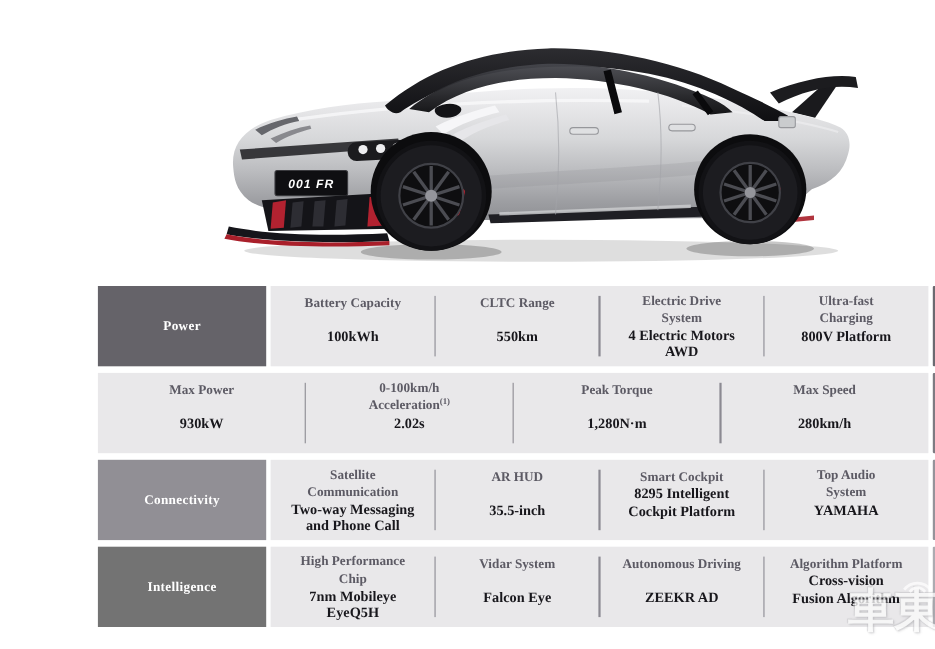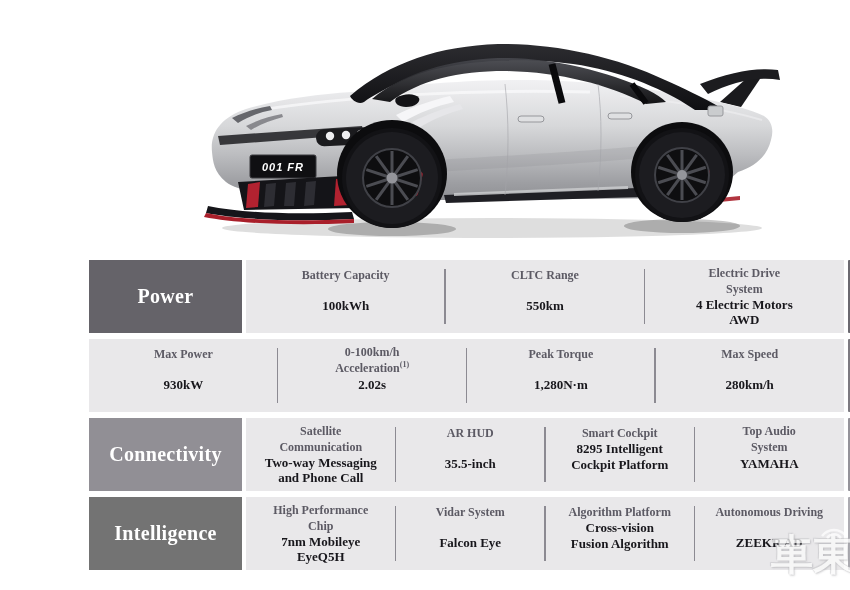--- a/index.html
+++ b/index.html
@@ -6,21 +6,21 @@
   .stage{position:relative;width:850px;height:590px;background:#ffffff;overflow:hidden;
          font-family:"Liberation Serif","DejaVu Serif",serif;margin-left:40px;}
 
   
   .car-wrap{position:absolute;left:160px;top:14px;width:590px;height:238px;}
 
   
   .spec-table{position:absolute;left:49px;top:260px;width:765px;}
   .row{display:flex;align-items:stretch;height:73px;margin-bottom:6px;}
   .cat{width:153px;flex:0 0 153px;margin-right:4px;display:flex;align-items:center;justify-content:center;
-       color:#ffffff;font-weight:bold;font-size:20px;letter-spacing:.3px;text-align:center;}
+       color:#ffffff;font-weight:bold;font-size:12px;letter-spacing:.3px;text-align:center;}
   .cells{flex:1;display:flex;background:#e9e8ea;}
   .cell{flex:1;position:relative;display:flex;flex-direction:column;justify-content:space-between;
         align-items:center;text-align:center;padding:7px 5px 19px;}
   .cell:not(:first-child)::before{content:"";position:absolute;left:-1px;top:9px;bottom:9px;width:1.5px;
         background:#8c8a92;}
   .cell-label{font-weight:bold;font-size:12px;line-height:1.16;color:#5c5a64;white-space:pre-line;}
   .cell-label sup{font-size:8px;}
   .cell-value{font-weight:bold;font-size:13px;line-height:1.2;color:#18171c;white-space:pre-line;}
   .accent{width:6px;flex:0 0 6px;margin-left:4px;border-radius:1px;}
 
@@ -208,20 +208,25 @@
         <div class="cell">
           <div class="cell-label"><span>CLTC Range</span><sup></sup></div>
           <div class="cell-value">550km</div>
         </div>
         <div class="cell">
           <div class="cell-label"><span>Electric Drive
 System</span><sup></sup></div>
           <div class="cell-value">4 Electric Motors
 AWD</div>
         </div>
+        <div class="cell">
+          <div class="cell-label"><span>Ultra-fast
+Charging</span><sup></sup></div>
+          <div class="cell-value">800V Platform</div>
+        </div>
       </div>
       <div class="accent"></div>
     </div>
 
     <div class="row row-1">
       <div class="cells">
         <div class="cell">
           <div class="cell-label"><span>Max Power</span><sup></sup></div>
           <div class="cell-value">930kW</div>
         </div>
@@ -276,27 +281,27 @@
           <div class="cell-label"><span>High Performance
 Chip</span><sup></sup></div>
           <div class="cell-value">7nm Mobileye
 EyeQ5H</div>
         </div>
         <div class="cell">
           <div class="cell-label"><span>Vidar System</span><sup></sup></div>
           <div class="cell-value">Falcon Eye</div>
         </div>
         <div class="cell">
+          <div class="cell-label"><span>Autonomous Driving</span><sup></sup></div>
+          <div class="cell-value">ZEEKR AD</div>
+        </div>
+        <div class="cell">
           <div class="cell-label"><span>Algorithm Platform</span><sup></sup></div>
           <div class="cell-value">Cross-vision
 Fusion Algorithm</div>
-        </div>
-        <div class="cell">
-          <div class="cell-label"><span>Autonomous Driving</span><sup></sup></div>
-          <div class="cell-value">ZEEKR AD</div>
         </div>
       </div>
       <div class="accent"></div>
     </div>
 
   </div>
 
   <div class="watermark">
     <svg class="wm-arcs" width="32" height="18" viewBox="0 0 32 18">
       <path d="M4,14 C10,6 22,6 28,14" stroke="rgba(255,255,255,0.92)" stroke-width="2.5" fill="none"></path>

